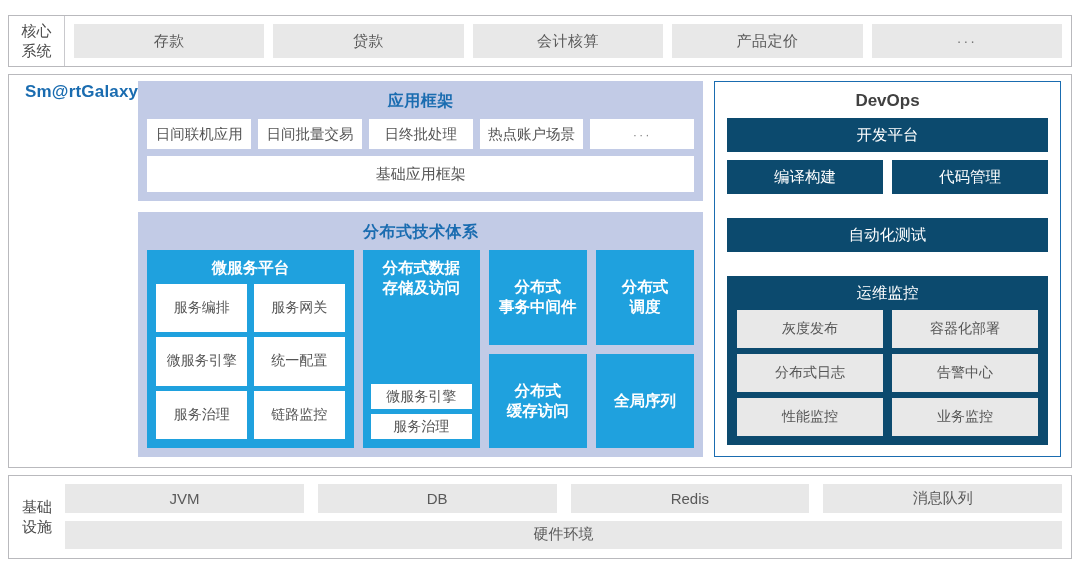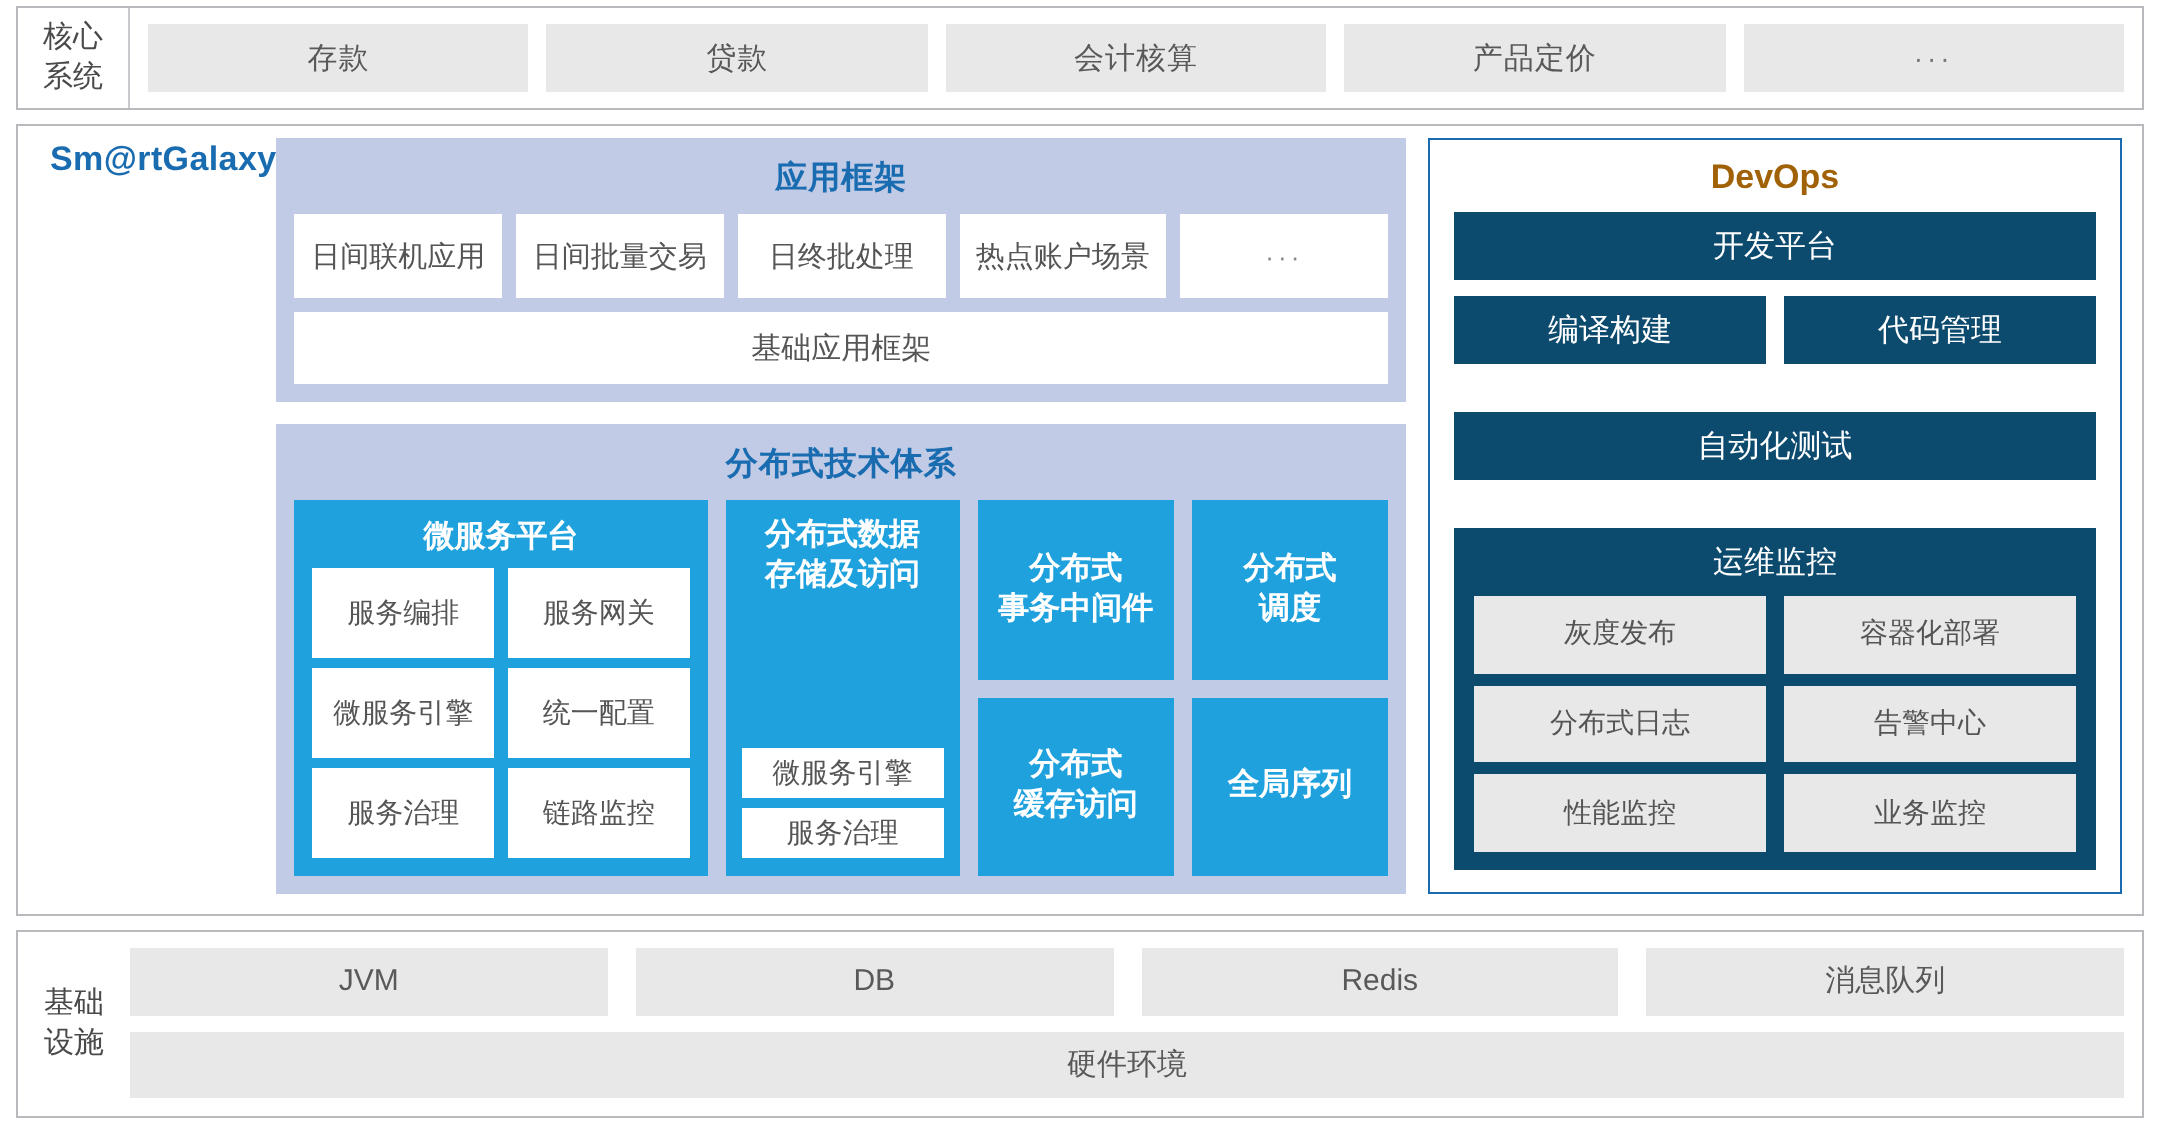--- a/index.html
+++ b/index.html
@@ -8,21 +8,21 @@
     width: 1080px;
     height: 565px;
     background: #ffffff;
     font-family: "Liberation Sans", "DejaVu Sans", sans-serif;
     overflow: hidden;
   }
 
   .page {
     width: 1080px;
     height: 565px;
-    padding: 3px 8px 6px 8px;
+    padding: 15px 8px 6px 8px;
     display: flex;
     flex-direction: column;
     gap: 7px;
   }
 
   
   .band {
     border: 1px solid #b9b9bd;
     background: #ffffff;
     display: flex;
@@ -114,21 +114,21 @@
   }
 
   
   .app-box { flex: 0 0 auto; }
   .app-row {
     display: flex;
     gap: 7px;
   }
   .app-chip {
     flex: 1;
-    height: 42px;
+    height: 30px;
     background: #ffffff;
     display: flex;
     align-items: center;
     justify-content: center;
     font-size: 14.5px;
     color: #555;
   }
   .app-chip.ellip { color: #888; letter-spacing: 2px; font-size: 13px; }
   .app-base {
     margin-top: 7px;
@@ -229,21 +229,21 @@
     border: 1.6px solid #1a6cb0;
     background: #ffffff;
     padding: 7px 12px 11px 12px;
     display: flex;
     flex-direction: column;
   }
   .devops-title {
     text-align: center;
     font-size: 17px;
     font-weight: bold;
-    color: #a16207;
+    color: #404040;
     padding: 2px 0 7px 0;
   }
   .dk { background: #0c4a6e; color: #ffffff; }
   .devops-wide {
     height: 34px;
     display: flex;
     align-items: center;
     justify-content: center;
     font-size: 15.5px;
     margin-bottom: 8px;
@@ -285,21 +285,21 @@
     display: flex;
     align-items: center;
     justify-content: center;
     font-size: 14px;
     color: #555;
     min-height: 25px;
   }
 
   
   .infra-band {
-    height: 94px;
+    height: 84px;
     padding: 8px 9px 9px 0;
   }
   .infra-label {
     width: 56px;
     flex: 0 0 56px;
     display: flex;
     flex-direction: column;
     align-items: center;
     justify-content: center;
     font-size: 15px;

